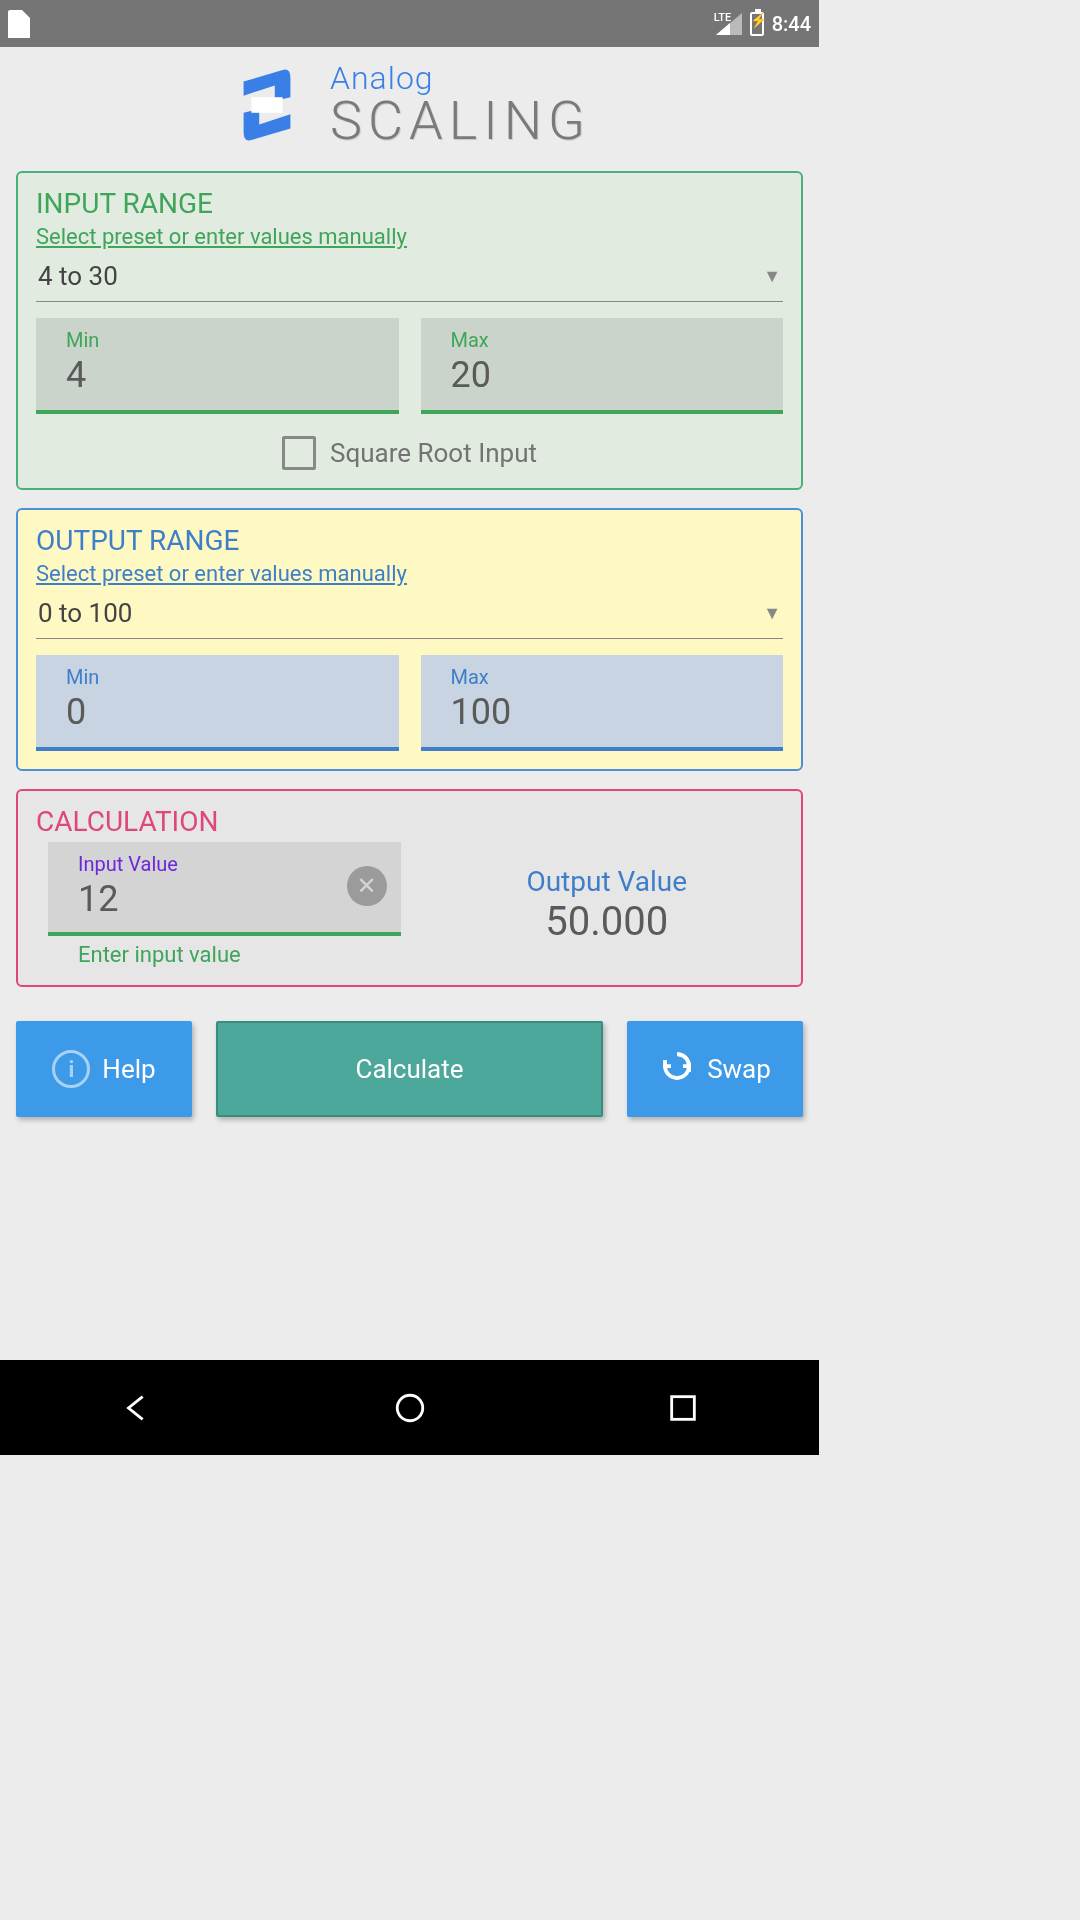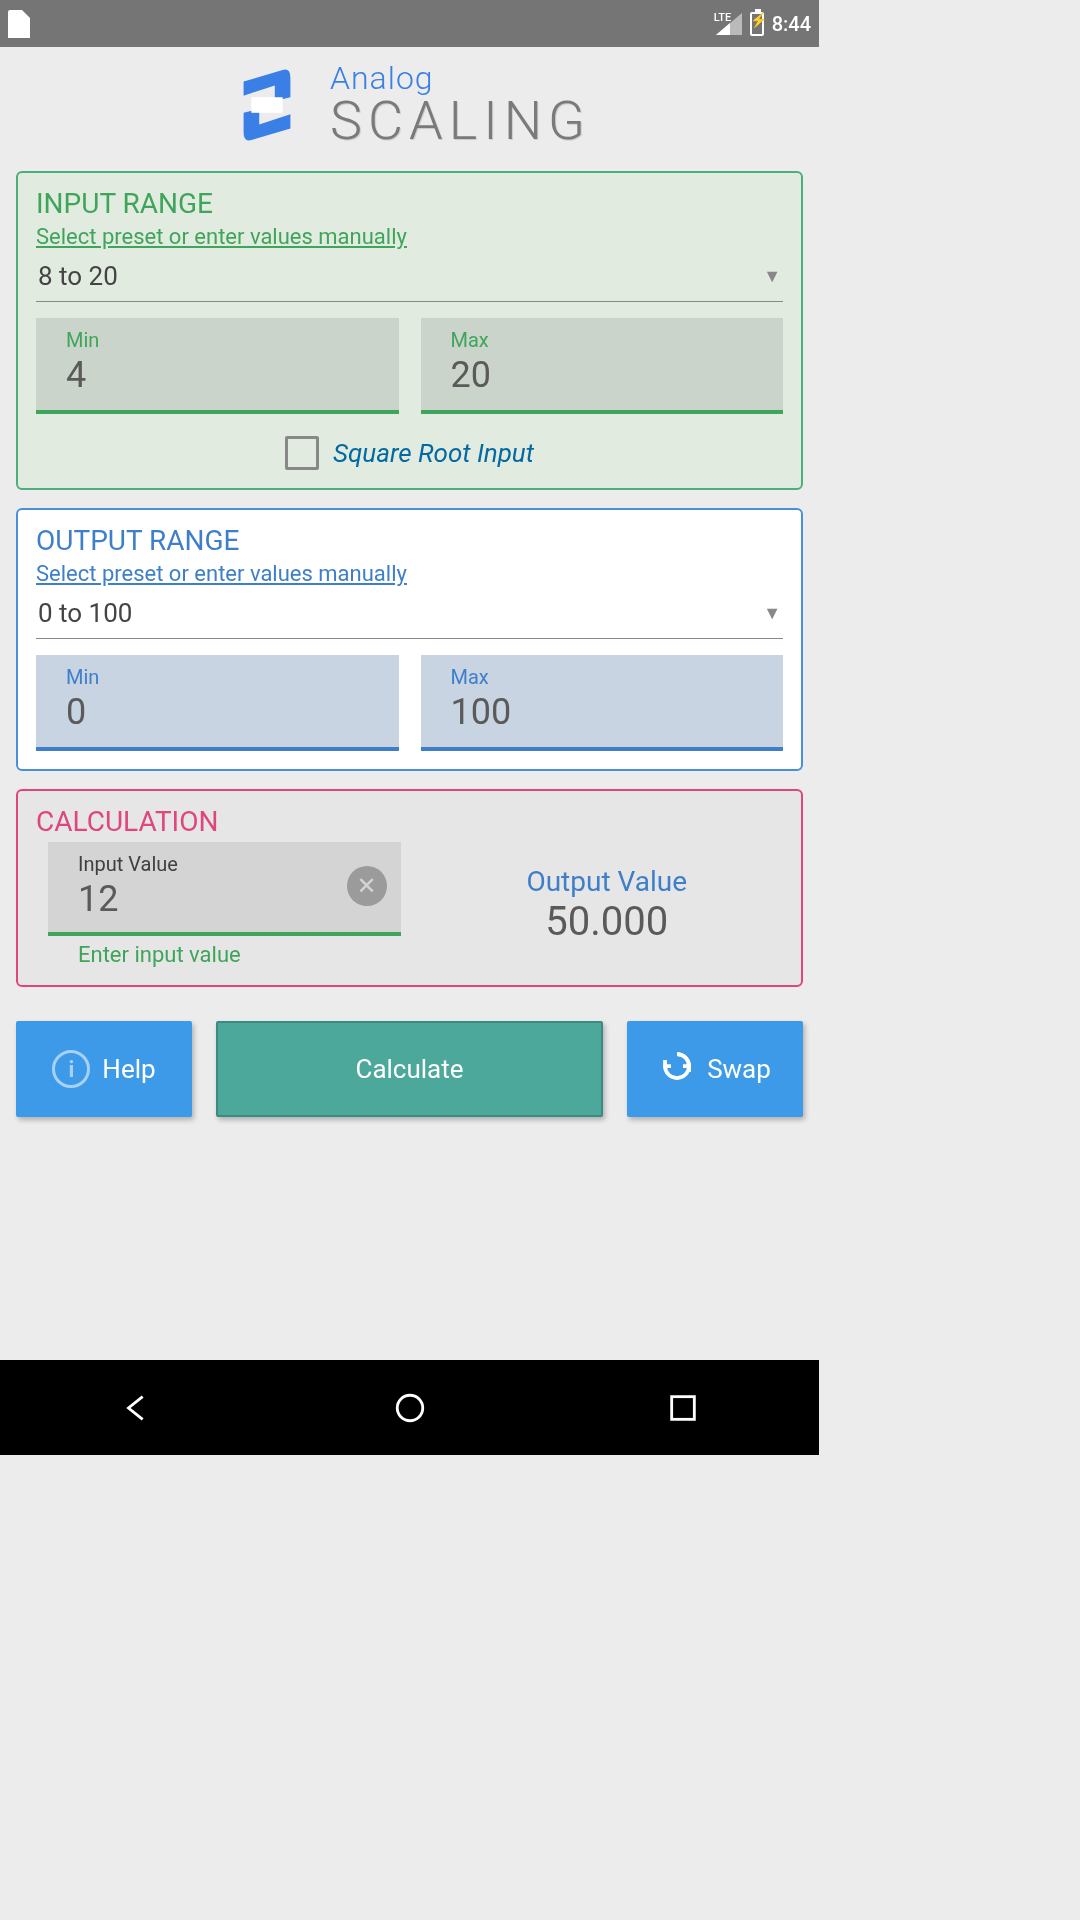--- a/index.html
+++ b/index.html
@@ -63,21 +63,21 @@
 .title-top { color:#3A7FE5; font-size:32px; font-weight:300; letter-spacing:1px; }
 .title-bottom { color:#7A7A7A; font-size:54px; font-weight:300; letter-spacing:6px; text-shadow:1px 1px 1px rgba(0,0,0,0.15); }
 
 .card {
   border: 2px solid;
   border-radius: 6px;
   padding: 14px 18px 18px 18px;
   margin-bottom: 18px;
 }
 .card-green { border-color:#4CAF7A; background:#E2EBE0; }
-.card-blue  { border-color:#4A90D9; background:#ffffff; }
+.card-blue  { border-color:#4A90D9; background:#fef9c3; }
 .card-pink  { border-color:#E0467E; background:#E6E6E6; }
 
 .card-title { font-size:28px; font-weight:400; margin-bottom:4px; }
 .card-green .card-title { color:#3FA55A; }
 .card-blue  .card-title { color:#3F7FC9; }
 .card-pink  .card-title { color:#E0467E; }
 
 .subtext { font-size:22px; color:#3FA55A; margin-bottom:6px;text-decoration:underline; }
 .card-blue .subtext { color:#3F7FC9; }
 
@@ -99,33 +99,33 @@
 }
 .card-blue .field { background:#C8D4E2; border-bottom-color:#3F7FC9; }
 .card-pink .field-input { background:#D4D4D4; border-bottom-color:#3FA55A; }
 .field-label { font-size:20px; }
 .card-green .field-label { color:#3FA55A; }
 .card-blue  .field-label { color:#3F7FC9; }
 .field-value { font-size:36px; color:#5A5A5A; margin-top:2px; }
 
 .checkbox-row {
   display:flex; justify-content:center; align-items:center; gap:14px;
-  margin-top: 22px; font-size:26px; color:#0369a1;font-style:italic;
+  margin-top: 22px; font-size:26px; color:#737373;
 }
 .checkbox-box { width:34px; height:34px; border:3px solid #888; border-radius:2px; }
 
 .calc-row { display:flex; align-items:stretch; gap:30px; }
 .calc-left { flex:1; padding-left:12px; }
 .field-input {
   display:flex; align-items:center; justify-content:space-between;
   padding: 10px 14px 12px 30px;
   position:relative;
   border-bottom:4px solid #3FA55A;
 }
-.input-label { font-size:20px; color:#404040; }
+.input-label { font-size:20px; color:#6d28d9; }
 .input-value { font-size:36px; color:#5A5A5A; margin-top:2px; }
 .clear-btn {
   width:40px; height:40px; border-radius:50%;
   background:#9B9B9B; display:flex; align-items:center; justify-content:center;
   color:#D4D4D4; font-size:24px;
 }
 .helper { color:#3FA55A; font-size:22px; margin-top:6px; margin-left:30px; }
 
 .calc-right {
   flex:1; display:flex; flex-direction:column; align-items:center; justify-content:center;
@@ -180,21 +180,21 @@
     <div class="title-text">
       <span class="title-top">Analog</span>
       <span class="title-bottom">SCALING</span>
     </div>
   </div>
 
   <div class="card card-green">
     <div class="card-title">INPUT RANGE</div>
     <div class="subtext">Select preset or enter values manually</div>
     <div class="select-row">
-      <span>8 to 20</span>
+      <span>4 to 30</span>
       <span class="select-caret">▼</span>
     </div>
     <div class="minmax-row">
       <div class="field">
         <div class="field-label">Min</div>
         <div class="field-value">4</div>
       </div>
       <div class="field">
         <div class="field-label">Max</div>
         <div class="field-value">20</div>

